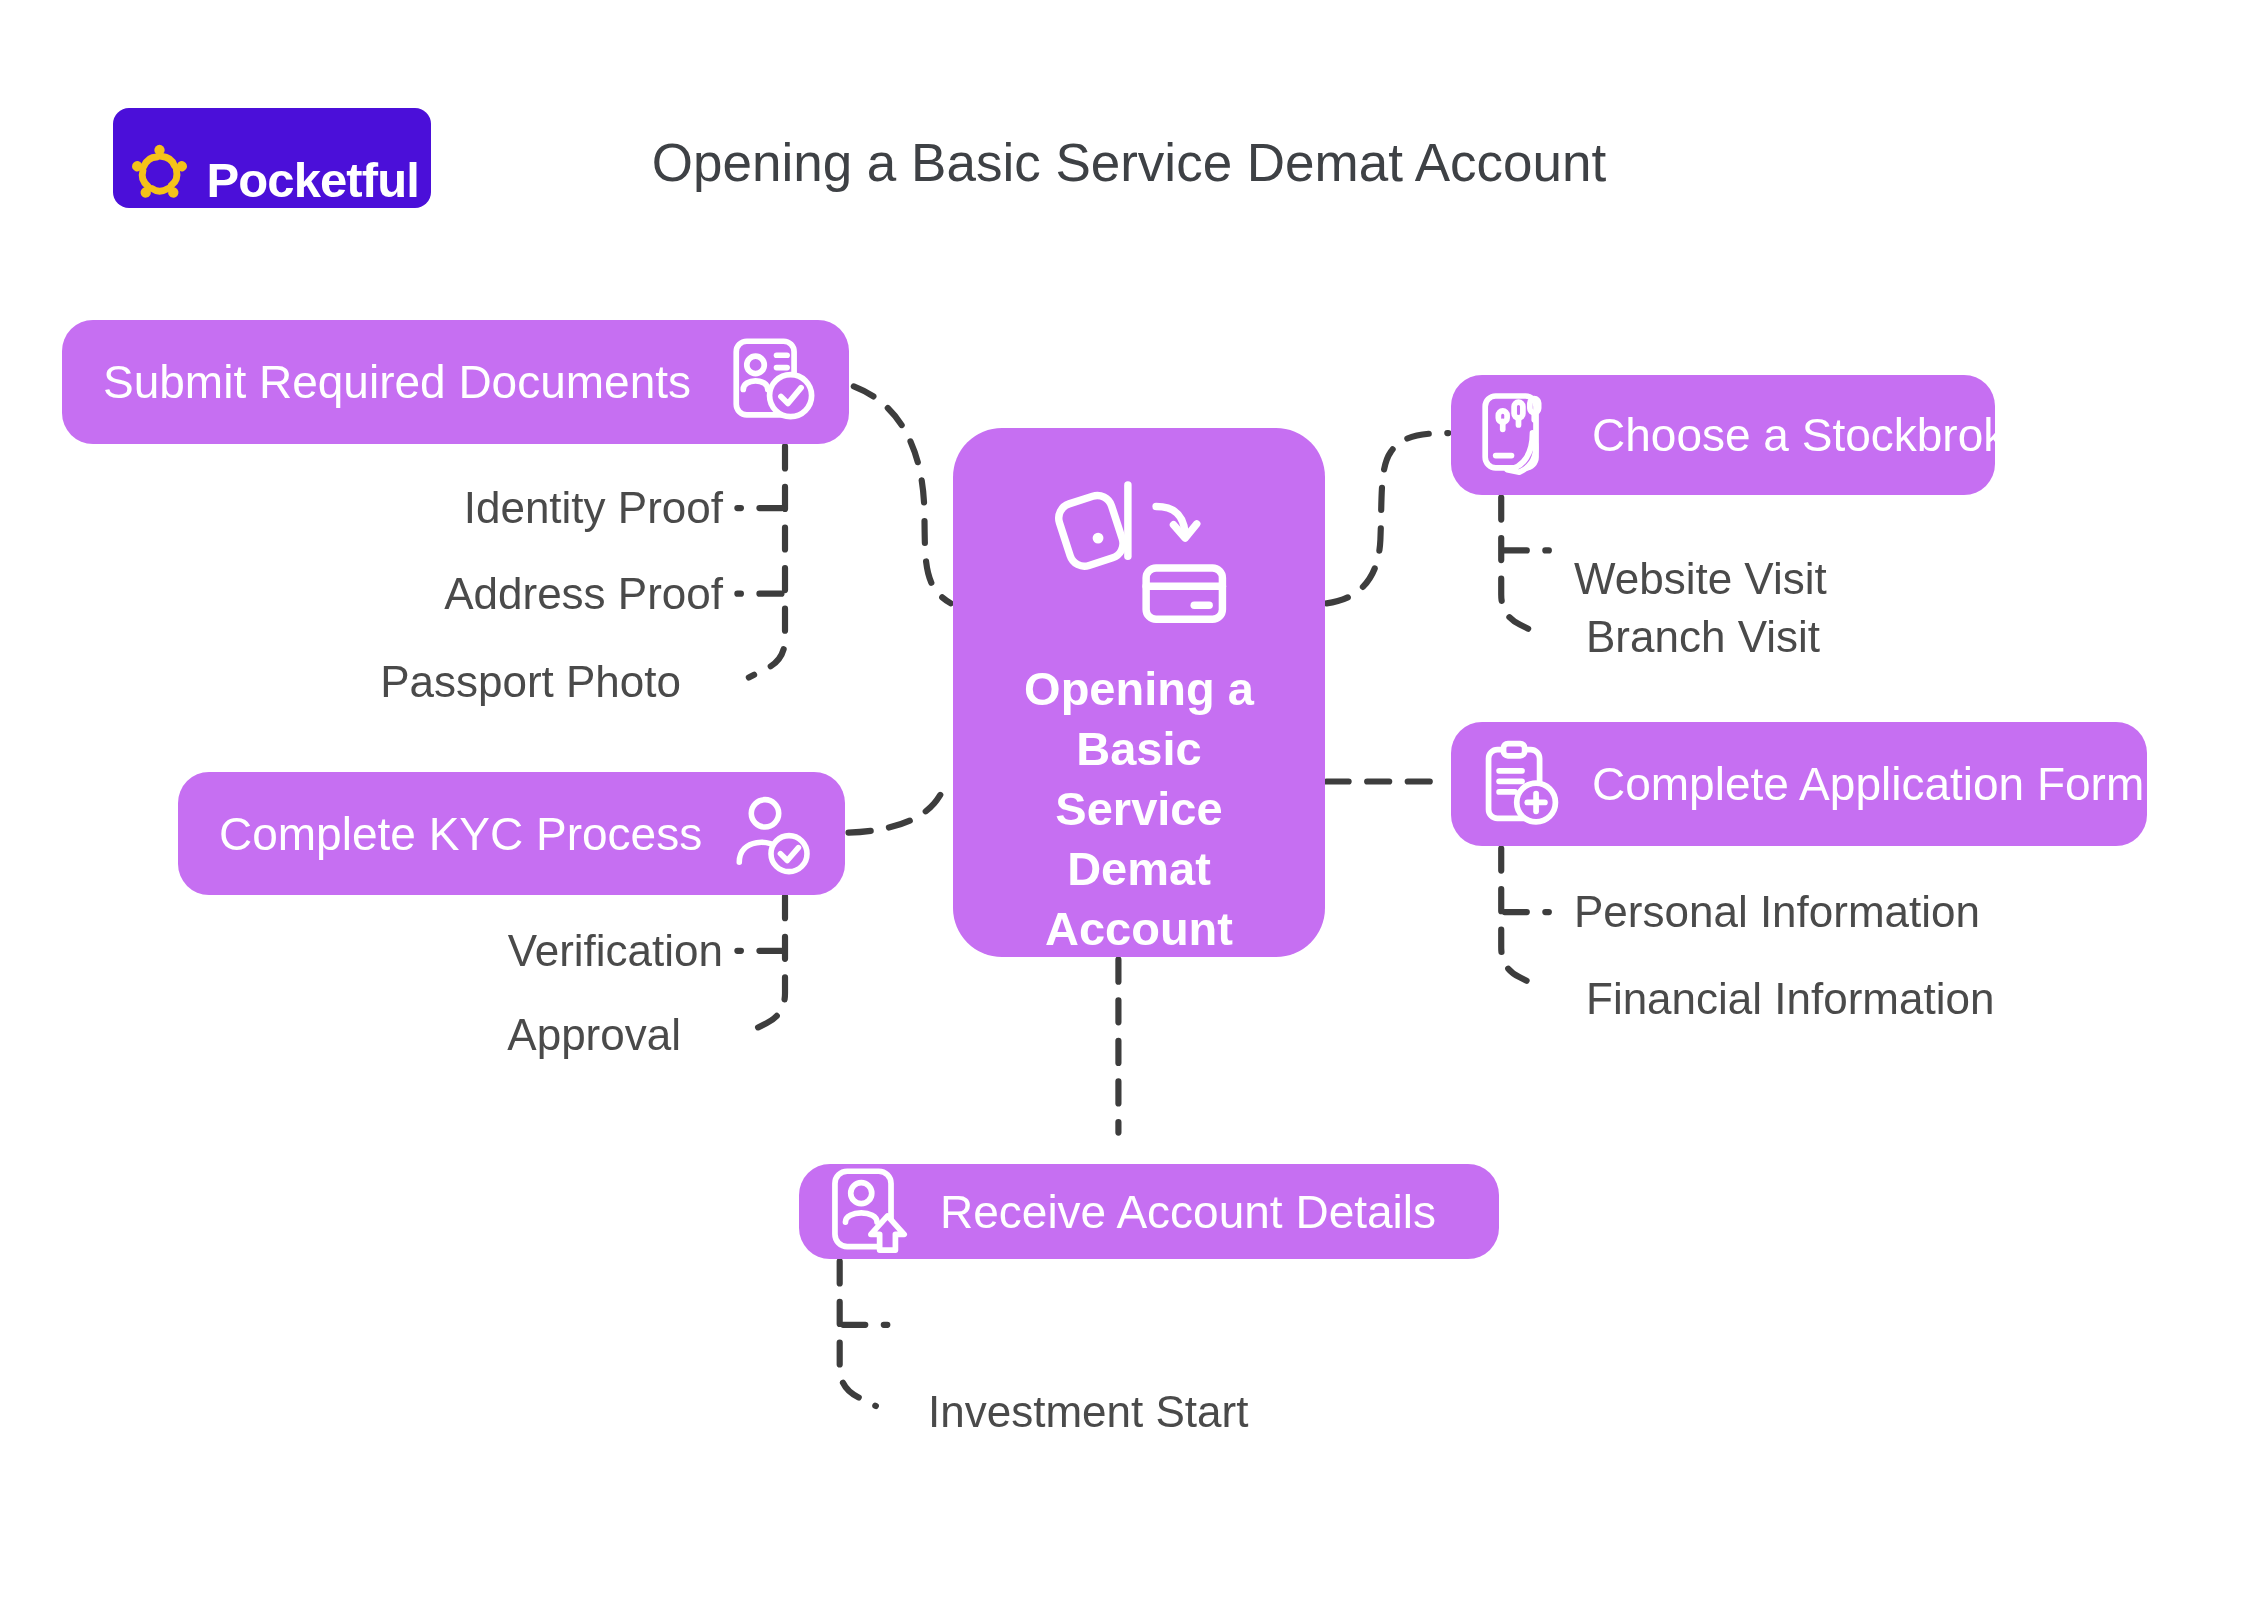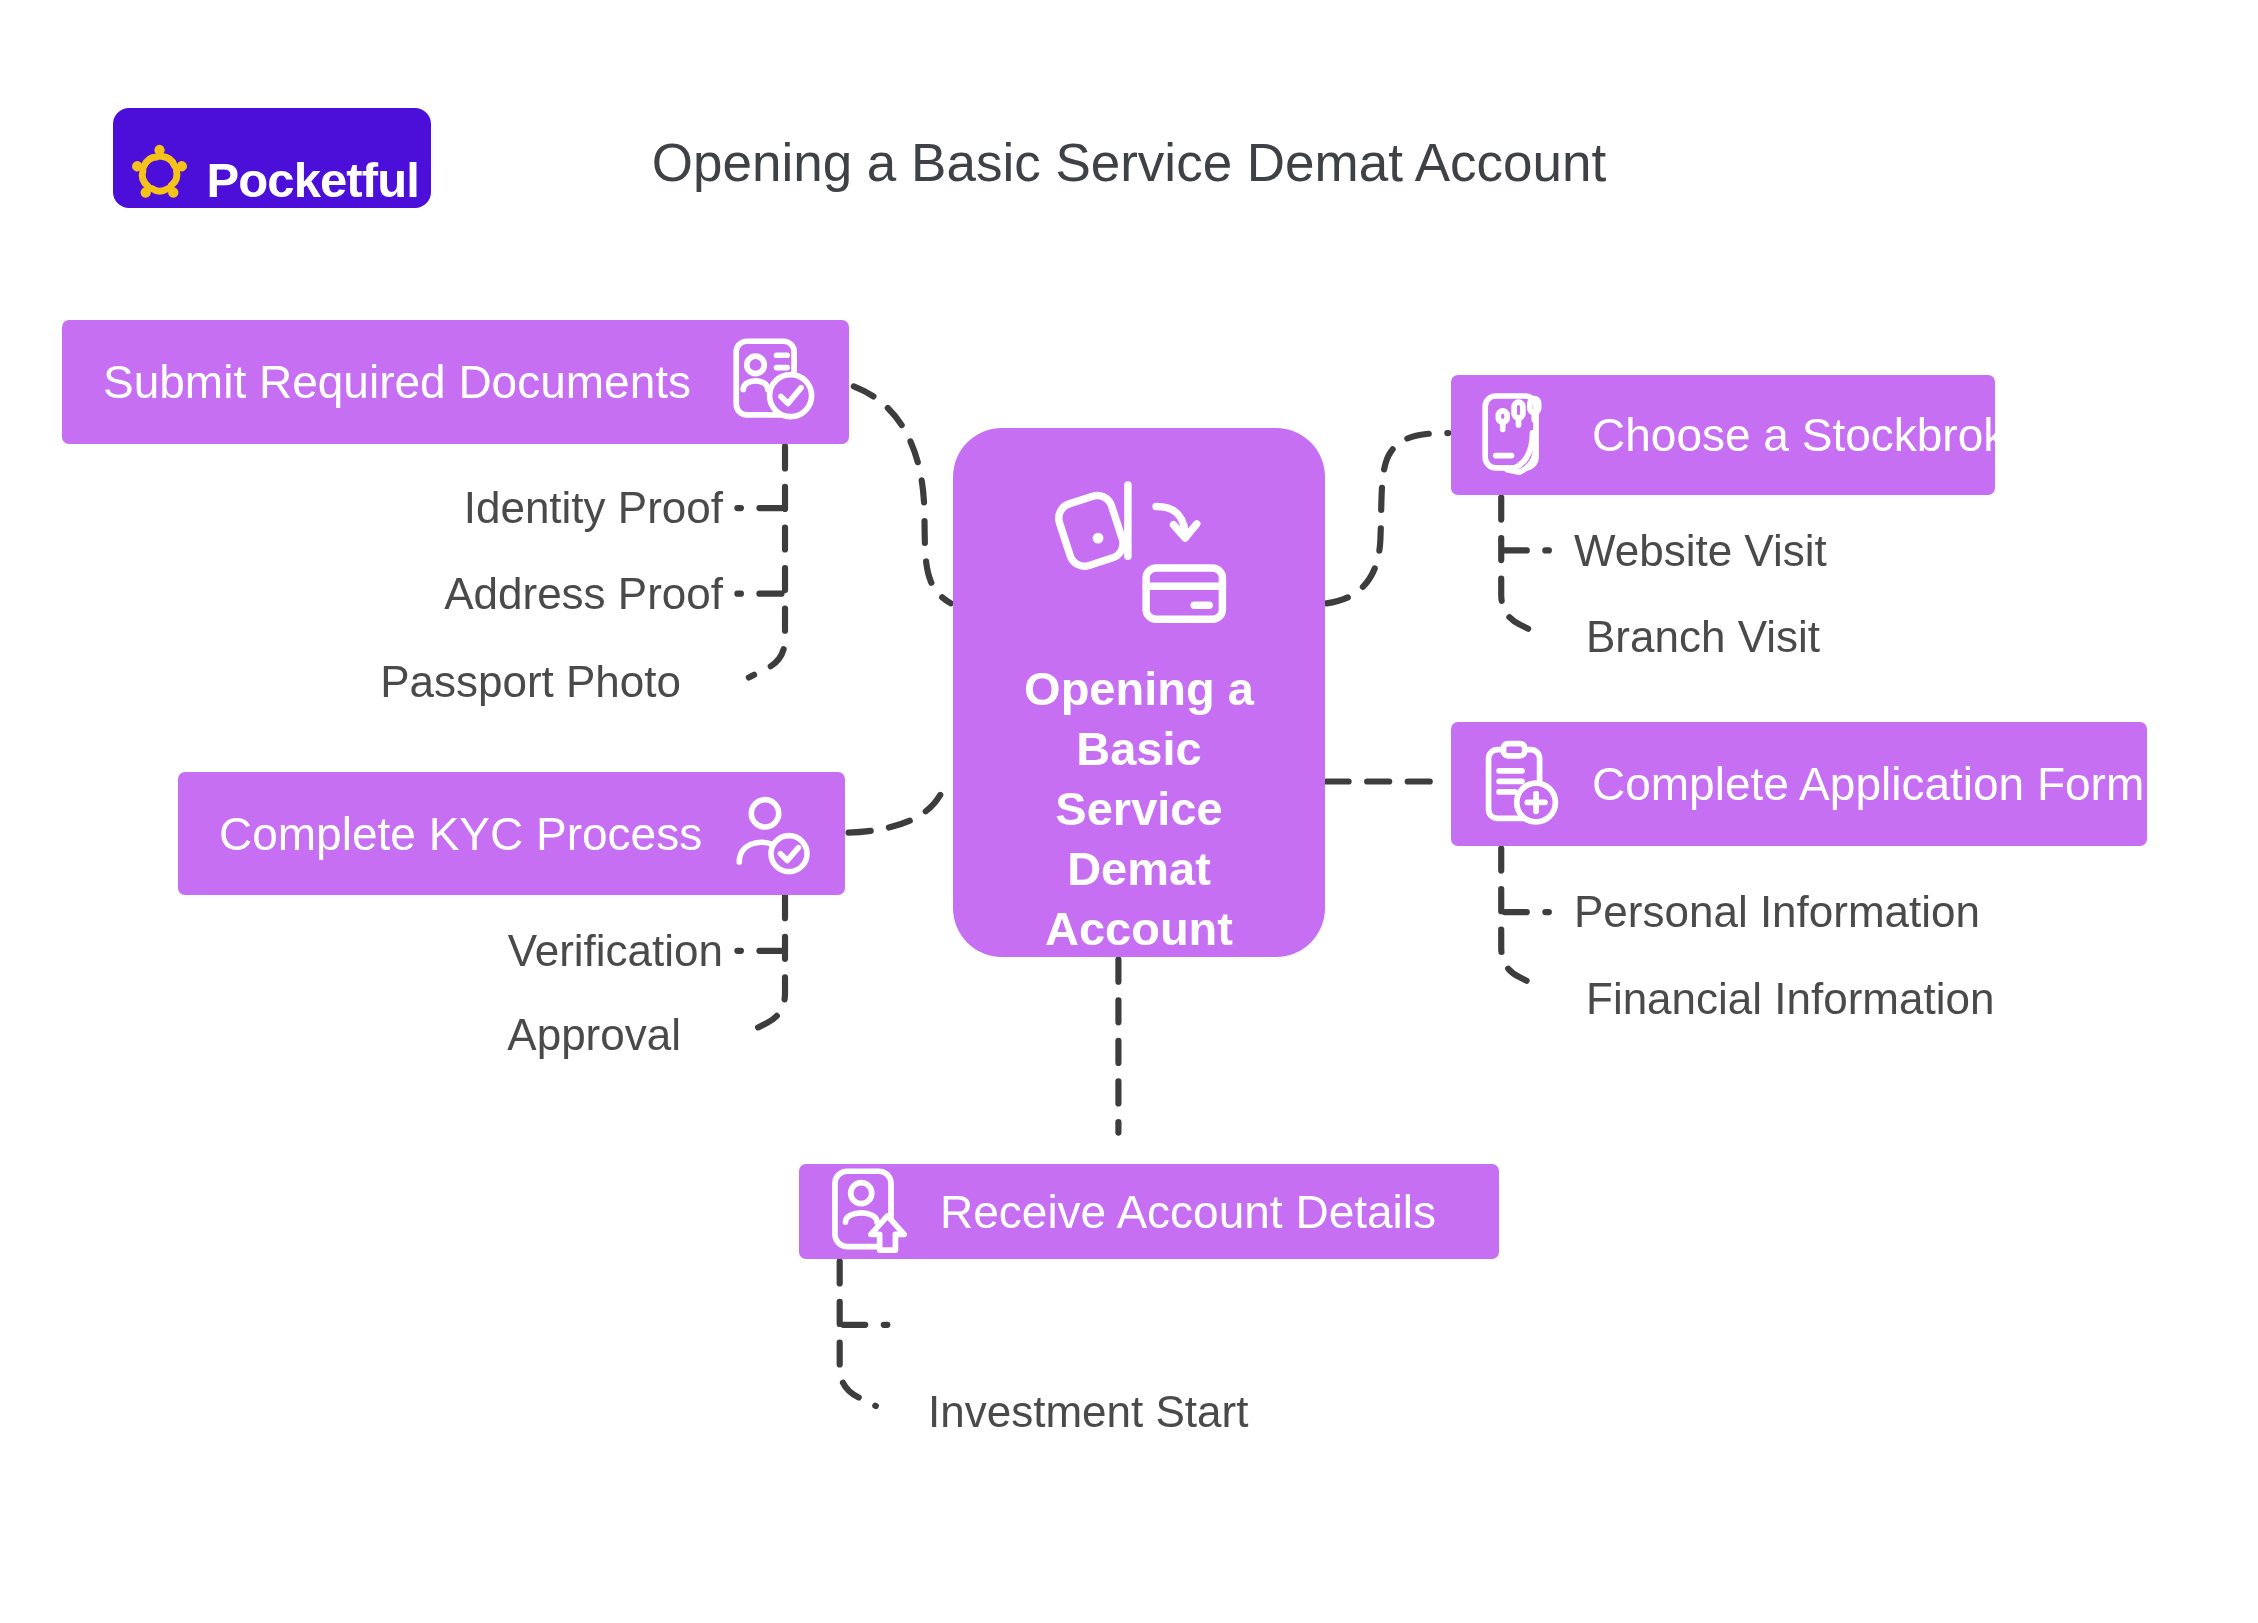--- a/index.html
+++ b/index.html
@@ -25,21 +25,21 @@
   .page-title{position:absolute;left:0;right:0;top:132px;text-align:center;
     color:var(--title-text);font-size:53px;font-weight:500}
 
   
   .wires{position:absolute;left:0;top:0;width:2258px;height:1623px;z-index:0}
   .dash{stroke:var(--connector);stroke-width:7;fill:none;
     stroke-dasharray:25 21;stroke-linecap:round}
 
   
   .node{position:absolute;background:var(--node-purple);color:var(--node-text);
-    border-radius:7px;display:flex;align-items:center;z-index:1}
+    border-radius:31px;display:flex;align-items:center;z-index:1}
   .node .label{font-size:46px;font-weight:400;white-space:nowrap}
   .node.icon-right{padding:0 26.5px 0 41px}
   .node.icon-right .nicon{margin-left:auto}
   .node.icon-left{padding:0 26.5px;gap:26.5px}
   .nicon{flex:0 0 auto;display:flex;align-items:center}
   .nicon svg{stroke:#fff;fill:none;stroke-linecap:round;stroke-linejoin:round}
 
   .center-node{position:absolute;left:953px;top:428px;width:372px;height:529px;
     background:var(--node-purple);border-radius:49px;z-index:1;
     display:flex;flex-direction:column;align-items:center}
@@ -173,21 +173,21 @@
           <rect x="23" y="25" width="10" height="13" rx="5"></rect>
         <path d="M46 41 V33"></path>
           <rect x="41" y="15" width="10" height="18" rx="5"></rect>
         <path d="M64 35 V28"></path>
           <rect x="59" y="11" width="10" height="16" rx="5"></rect>
         <path d="M33 92 C53 90 62 72 62 50 C70 70 65 87 47 95 Z" fill="var(--node-purple)"></path>
       </svg>
     </span>
     <span class="label">Choose a Stockbroker</span>
   </div>
-  <div class="sub" style="left:1574px;top:520px">Website Visit</div>
+  <div class="sub" style="left:1574px;top:548px">Website Visit</div>
   <div class="sub" style="left:1586px;top:606px">Branch Visit</div>
 
   <div class="node icon-left" style="left:1451px;top:722px;width:696px;height:124px">
     <span class="nicon">
       <svg width="88" height="94" viewBox="0 0 100 106" stroke-width="6.5">
         <rect x="12" y="14" width="58" height="78" rx="10"></rect>
         <rect x="29" y="7" width="24" height="14" rx="5" fill="var(--node-purple)"></rect>
         <path d="M24 38 H50"></path>
           <path d="M24 50 H50"></path>
           <path d="M24 62 H42"></path>

